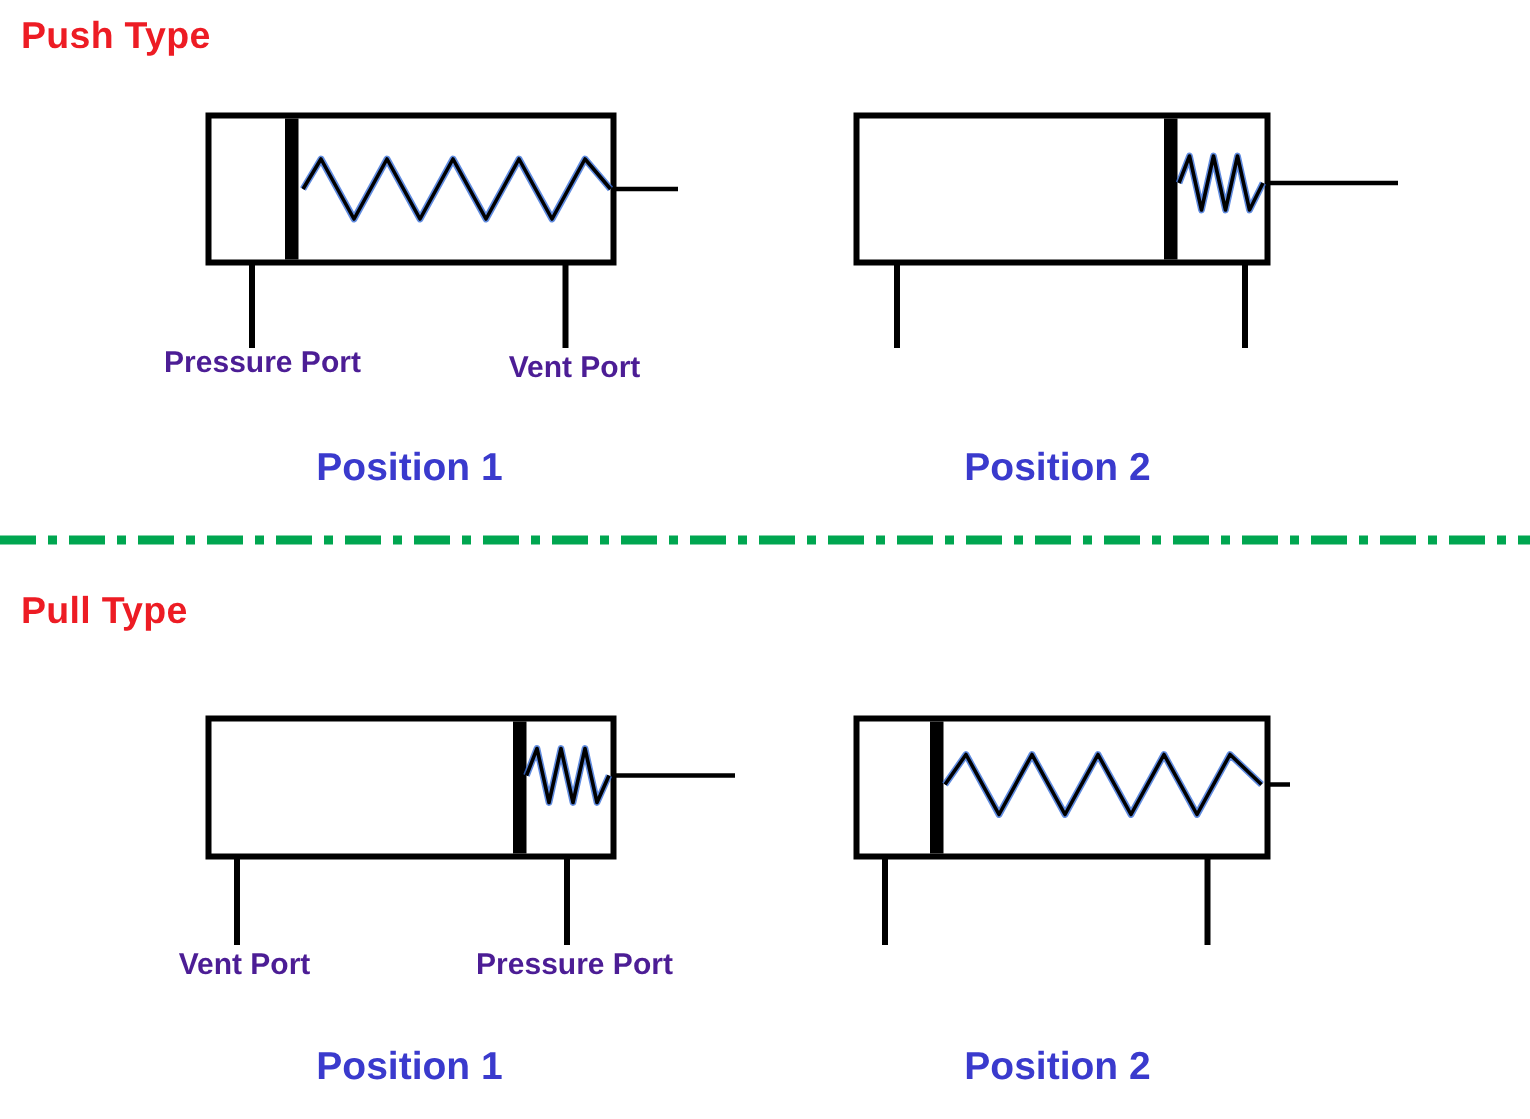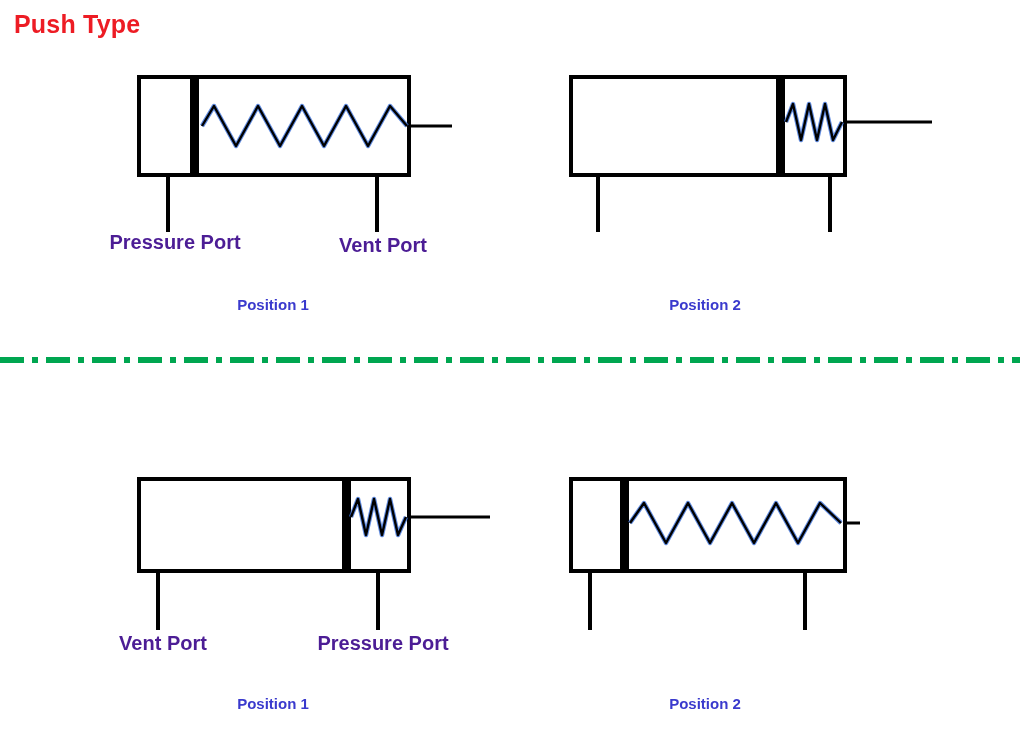--- a/index.html
+++ b/index.html
@@ -24,21 +24,21 @@
   }
   .port-label {
     color: #4c1d95;
     font-size: 20px;
     font-weight: bold;
     text-align: center;
     white-space: nowrap;
   }
   .position-label {
     color: var(--position-label, #3b3bd6);
-    font-size: 15px;
+    font-size: 26px;
     font-weight: bold;
     text-align: center;
     white-space: nowrap;
   }
   svg#diagram-layer {
     position: absolute;
     left: 0;
     top: 0;
   }
   .cyl-body   { fill: #ffffff; stroke: var(--line, #000); stroke-width: 4; }
@@ -100,20 +100,21 @@
   </svg>
 
   <div class="abs type-title" style="left:14px; top:10px;">Push Type</div>
 
   <div class="abs port-label" style="left:90px; top:231px; width:170px;">Pressure Port</div>
   <div class="abs port-label" style="left:318px; top:234px; width:130px;">Vent Port</div>
 
   <div class="abs position-label" style="left:208px; top:296px; width:130px;">Position 1</div>
   <div class="abs position-label" style="left:640px; top:296px; width:130px;">Position 2</div>
 
+  <div class="abs type-title" style="left:14px; top:393px;">Pull Type</div>
 
   <div class="abs port-label" style="left:98px; top:632px; width:130px;">Vent Port</div>
   <div class="abs port-label" style="left:298px; top:632px; width:170px;">Pressure Port</div>
 
   <div class="abs position-label" style="left:208px; top:695px; width:130px;">Position 1</div>
   <div class="abs position-label" style="left:640px; top:695px; width:130px;">Position 2</div>
 
 </div>
 
 </body></html>

